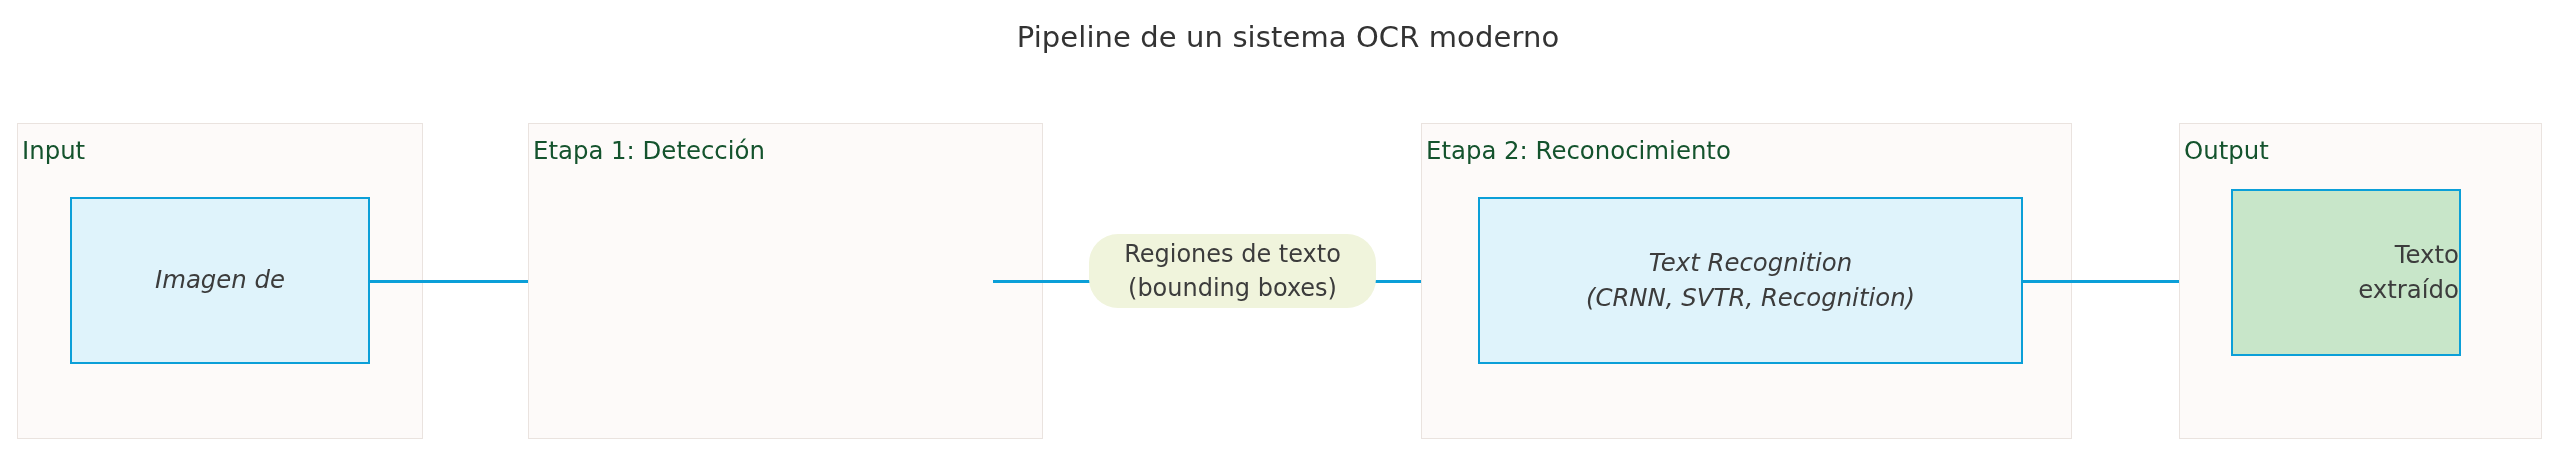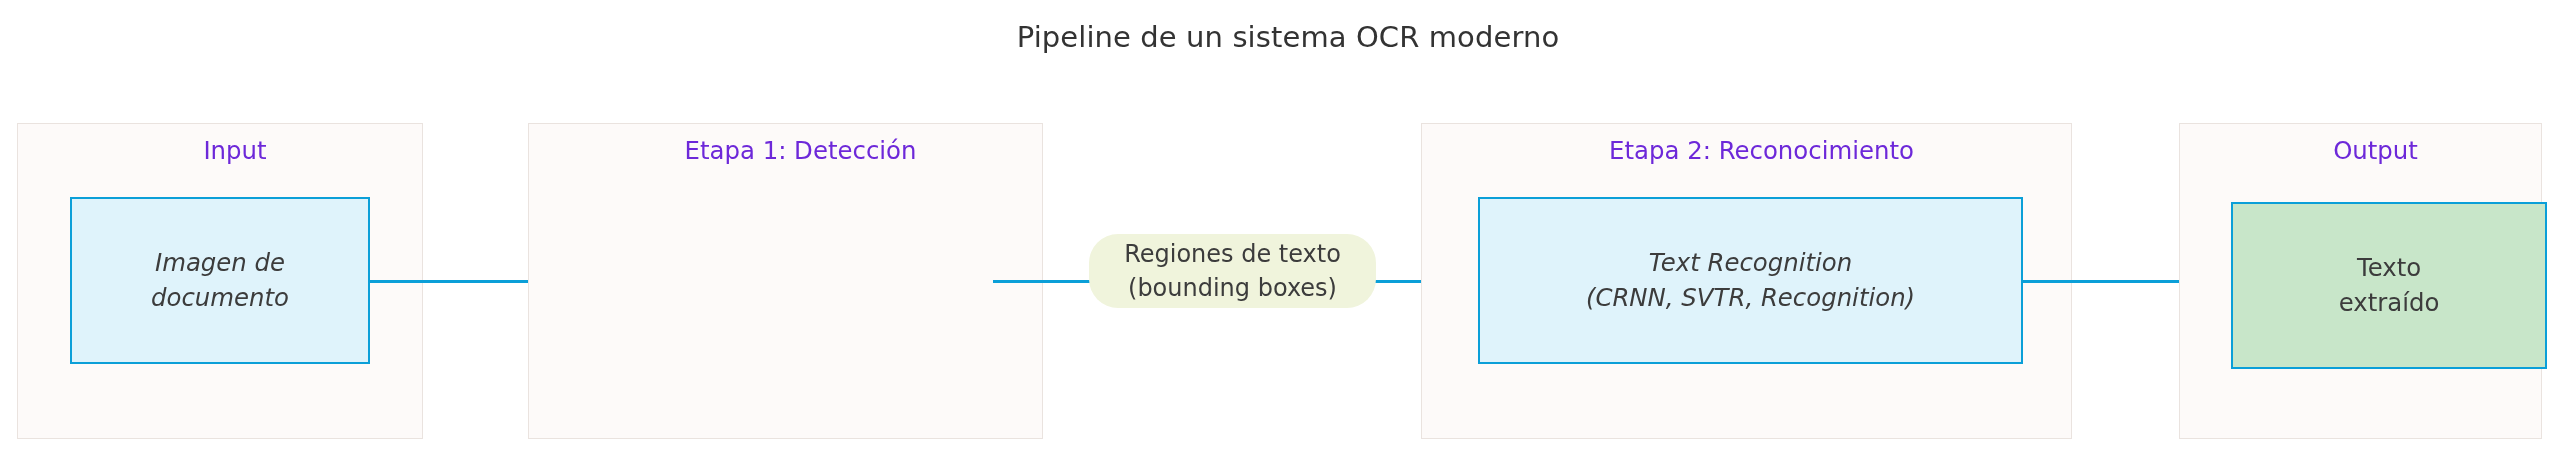--- a/index.html
+++ b/index.html
@@ -36,26 +36,26 @@
 
   .cluster {
     position: absolute;
     background: #fdfaf9;
     border: 1.4px solid #eae3df;
     box-sizing: border-box;
   }
 
   .cluster-label {
     position: absolute;
-    left: 15px;
+    left: 4px;
     width: 100%;
     top: 11.5px;
-    text-align: center;
+    text-align: left;
     font-size: 24.4px;
-    color: #6d28d9;
+    color: #14532d;
     white-space: nowrap;
   }
 
   .node {
     position: absolute;
     box-sizing: border-box;
     border: 2.9px solid #0b9fd8;
     display: flex;
     flex-direction: column;
     align-items: center;
@@ -101,21 +101,20 @@
 
 <div id="diagram">
 
   <div class="title">Pipeline de un sistema OCR moderno</div>
 
   <div class="cluster" style="left:17px; top:123px; width:406px; height:316px;">
     <div class="cluster-label">Input</div>
   </div>
   <div class="node blue" style="left:70px; top:197px; width:300px; height:167px;">
     <span class="line">Imagen de</span>
-    <span class="line">documento</span>
   </div>
 
   <div class="edge" style="left:370px; top:280px; width:206px;"></div>
   <div class="arrowhead" style="left:565px; top:269px;"></div>
 
   <div class="cluster" style="left:528px; top:123px; width:515px; height:316px;">
     <div class="cluster-label">Etapa 1: Detección</div>
   </div>
 
   <div class="edge" style="left:993px; top:280px; width:477px;"></div>
@@ -132,19 +131,19 @@
     <span class="line">Text Recognition</span>
     <span class="line">(CRNN, SVTR, Recognition)</span>
   </div>
 
   <div class="edge" style="left:2023px; top:280px; width:187px;"></div>
   <div class="arrowhead" style="left:2210px; top:269px;"></div>
 
   <div class="cluster" style="left:2179px; top:123px; width:363px; height:316px;">
     <div class="cluster-label">Output</div>
   </div>
-  <div class="node green" style="left:2231px; top:202px; width:316px; height:167px;">
+  <div class="node green" style="left:2231px; top:189px; width:230px; height:167px;align-items:flex-end;">
     <span class="line">Texto</span>
     <span class="line">extraído</span>
   </div>
 
 </div>
 
 
 </body></html>

